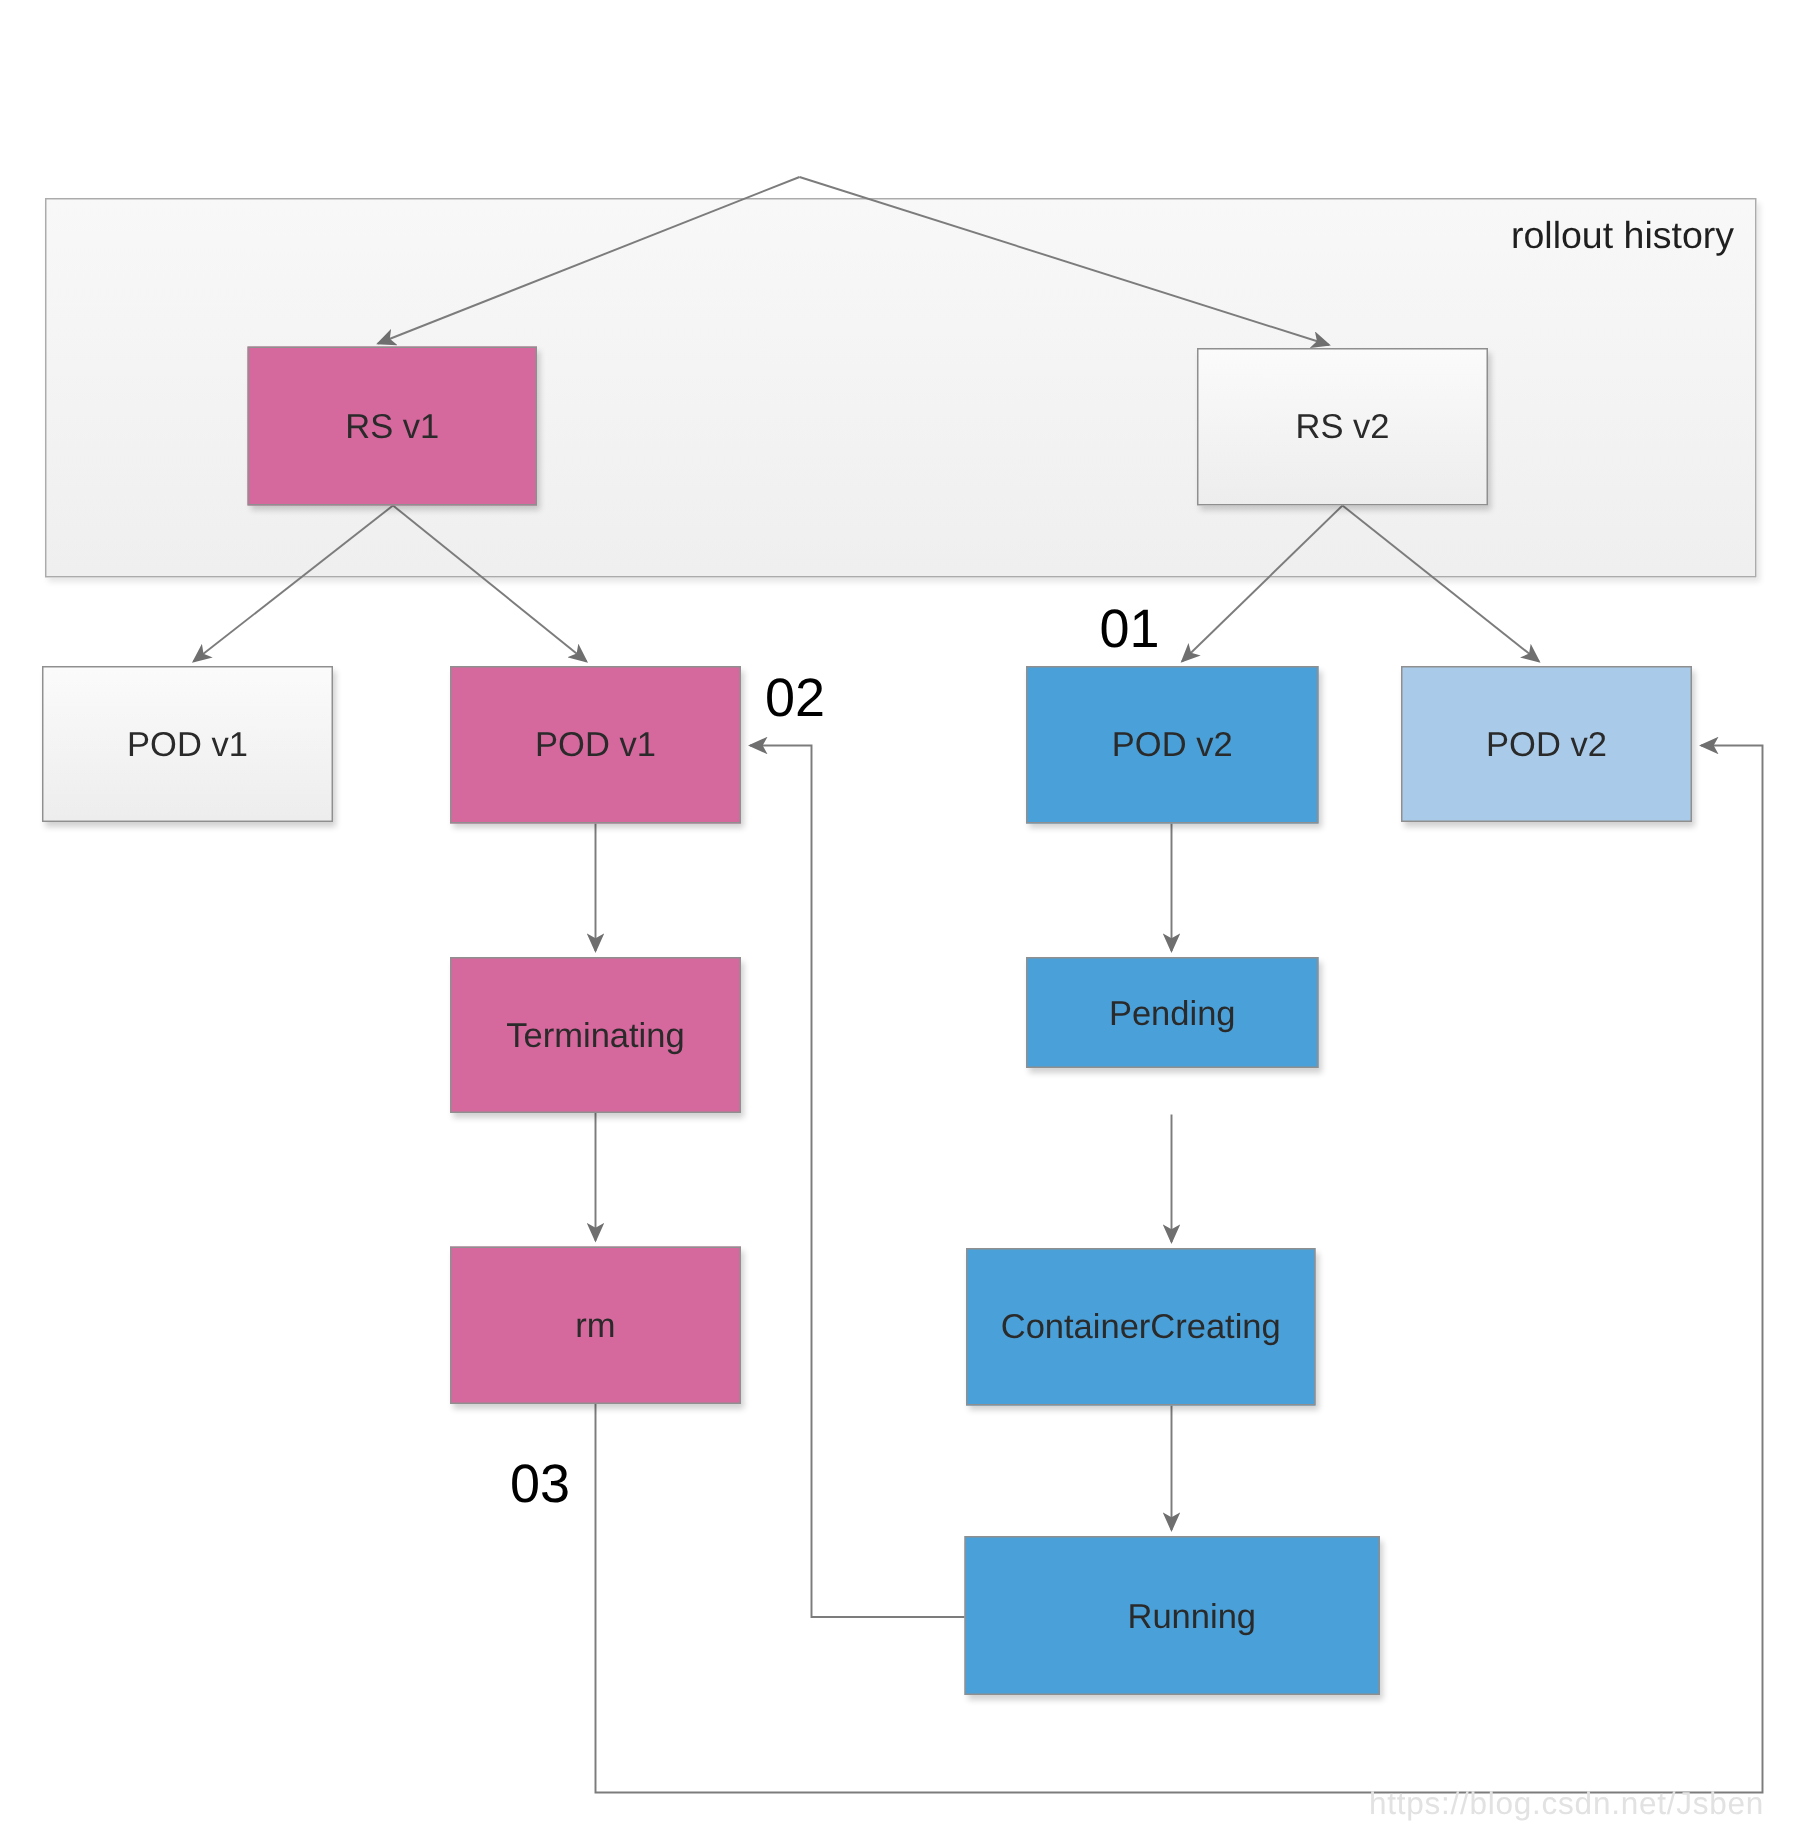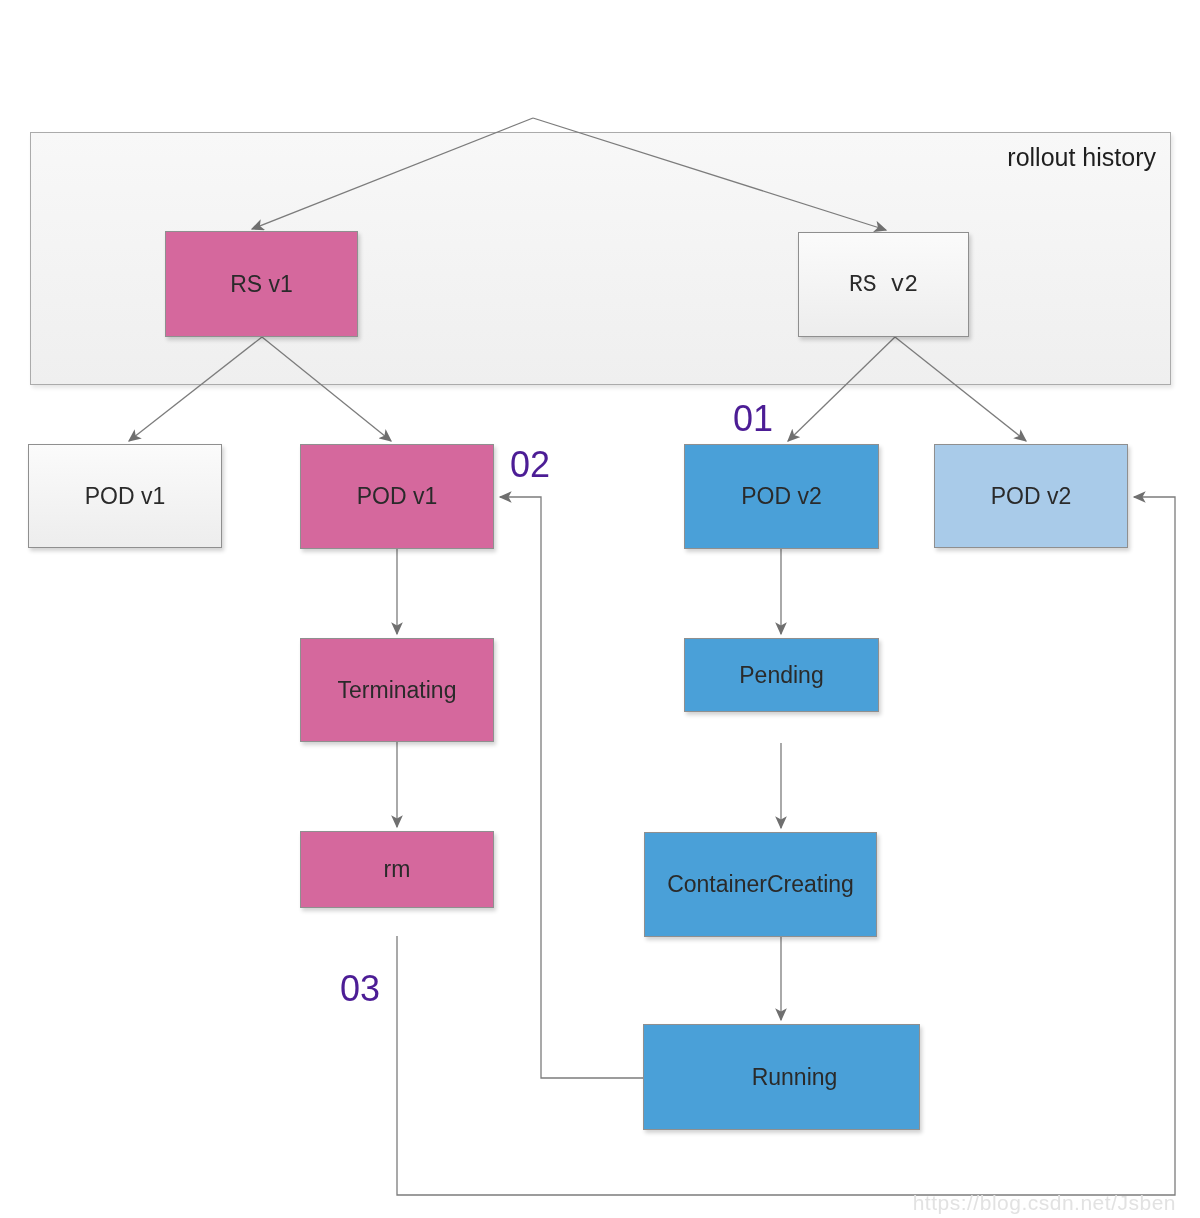--- a/index.html
+++ b/index.html
@@ -32,21 +32,21 @@
     border:1px solid #8f8f8f;
     box-shadow:2px 3px 4px rgba(0,0,0,0.18);
     box-sizing:border-box;
   }
   .box.gray{background:linear-gradient(#fbfbfb,#ededed);}
   .box.pink{background:#d5689d;}
   .box.blue{background:#4aa0d8;}
   .box.lightblue{background:#a9cbe9;}
   .step{
     position:absolute;z-index:3;
-    font-size:36px;color:#4c1d95;
+    font-size:36px;color:#000000;
   }
   .watermark{
     position:absolute;z-index:4;
     right:24px;top:1191px;
     font-size:21px;color:#e2e2e2;
     letter-spacing:0.5px;
   }
 </style>
 </head>
 <body>
@@ -78,21 +78,21 @@
       <polyline points="643,1078 541,1078 541,497 500,497" marker-end="url(#arrow)"></polyline>
       <polyline points="397,936 397,1195 1175,1195 1175,497 1134,497" marker-end="url(#arrow)"></polyline>
     </g>
   </svg>
 
 
   <div class="box pink" style="left:165px;top:231px;width:193px;height:106px;">
     <span>RS v1</span>
   </div>
 
-  <div class="box gray" style="left:798px;top:232px;width:171px;height:105px;font-family:Liberation Mono, monospace;">
+  <div class="box gray" style="left:798px;top:232px;width:194px;height:105px;">
     <span>RS v2</span>
   </div>
 
   <div class="box gray" style="left:28px;top:444px;width:194px;height:104px;">
     <span>POD v1</span>
   </div>
 
   <div class="box pink" style="left:300px;top:444px;width:194px;height:105px;">
     <span>POD v1</span>
   </div>
@@ -102,21 +102,21 @@
   </div>
 
   <div class="box lightblue" style="left:934px;top:444px;width:194px;height:104px;">
     <span>POD v2</span>
   </div>
 
   <div class="box pink" style="left:300px;top:638px;width:194px;height:104px;">
     <span>Terminating</span>
   </div>
 
-  <div class="box pink" style="left:300px;top:831px;width:194px;height:77px;">
+  <div class="box pink" style="left:300px;top:831px;width:194px;height:105px;">
     <span>rm</span>
   </div>
 
   <div class="box blue" style="left:684px;top:638px;width:195px;height:74px;">
     <span>Pending</span>
   </div>
 
   <div class="box blue" style="left:644px;top:832px;width:233px;height:105px;">
     <span>ContainerCreating</span>
   </div>

